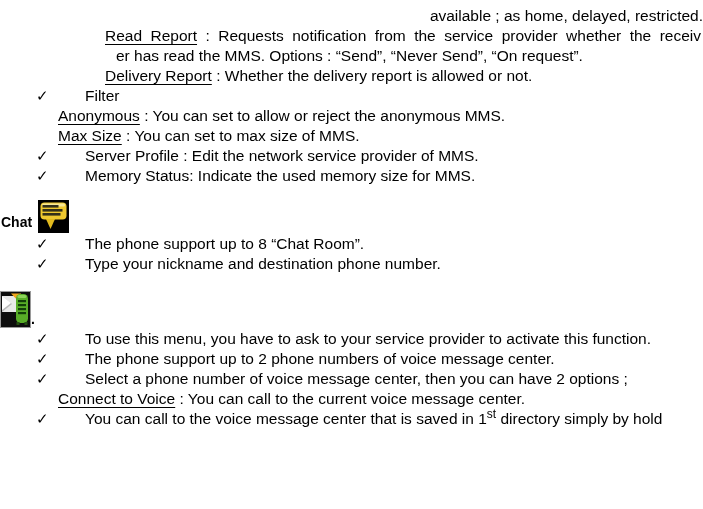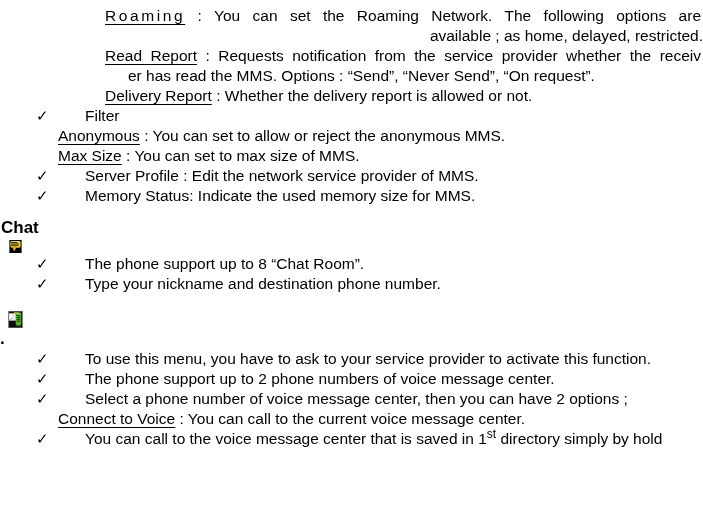--- a/index.html
+++ b/index.html
@@ -7,47 +7,42 @@
     width:703px;height:509px;overflow:hidden;
     font-family:"Liberation Sans",sans-serif;
     font-size:15.5px;line-height:20px;color:#000;
     -webkit-font-smoothing:antialiased;
   }
   .page{padding-top:6px;width:703px;}
   .line{white-space:nowrap;}
   
   .l-term{padding-left:105px;}
   .l-cont2{padding-left:149px;text-align:right;}
-  .l-cont4{padding-left:84px;margin-left:44px;}
+  .l-cont4{padding-left:116px;}
   .l-sub{padding-left:58px;}
   .l-check{padding-left:36px;}
   .tick{display:inline-block;width:49px;font-size:15px;}
   
   .just{white-space:normal;text-align:justify;text-align-last:justify;padding-right:2px;}
   .u{text-decoration:underline;text-underline-offset:3px;}
   .sp{letter-spacing:2.6px;}
   
-  .heading{display:flex;font-weight:bold;font-size:17px;line-height:20px;flex-direction:column;}
+  .heading{display:flex;align-items:flex-end;font-weight:bold;font-size:14px;line-height:20px;}
   .h-chat{margin-top:12px;height:36px;}
   .h-vm{margin-top:17px;height:38px;}
   .h-label{margin:0 6px 2px 1px;}
   .h-icon{display:block;margin-bottom:1px;}
   .h-period{margin-bottom:0px;font-weight:bold;}
   sup{font-size:12px;line-height:0;vertical-align:super;}
 </style>
 </head>
 <body>
 
 <div class="page">
 
-  <div class="line l-term just">
-    <span class="u sp">Roaming</span>
-    <span>:</span>
-    <span>You can set the Roaming Network. The following options are</span>
-  </div>
   <div class="line l-cont2">available ; as home, delayed, restricted.</div>
 
   <div class="line l-term just">
     <span class="u">Read Report</span>
     <span>:</span>
     <span>Requests notification from the service provider whether the receiv</span>
   </div>
   <div class="line l-cont4">er has read the MMS. Options : “Send”, “Never Send”, “On request”.</div>
 
   <div class="line l-term">

